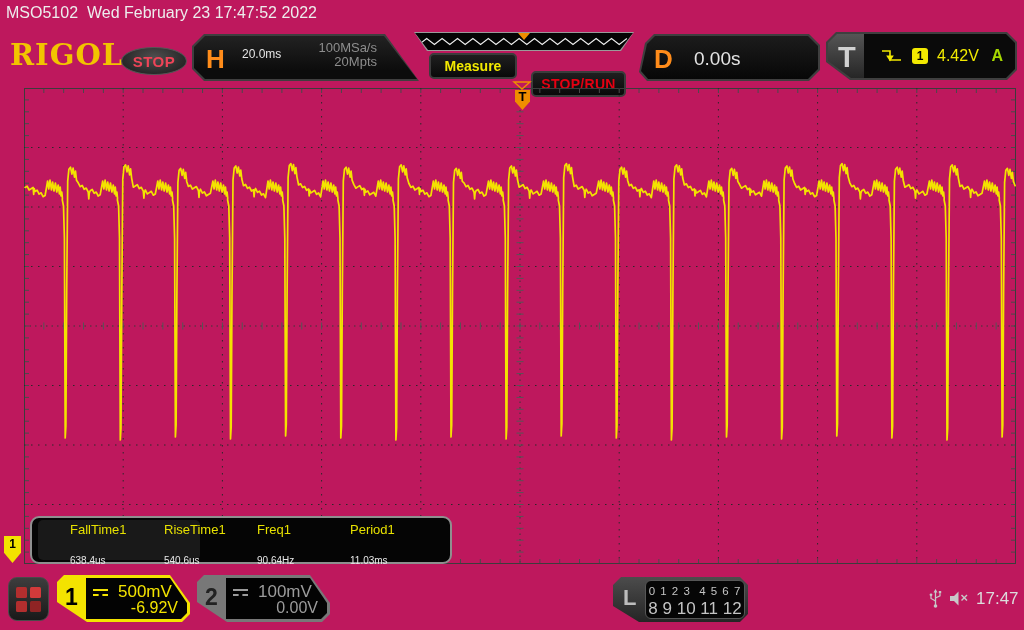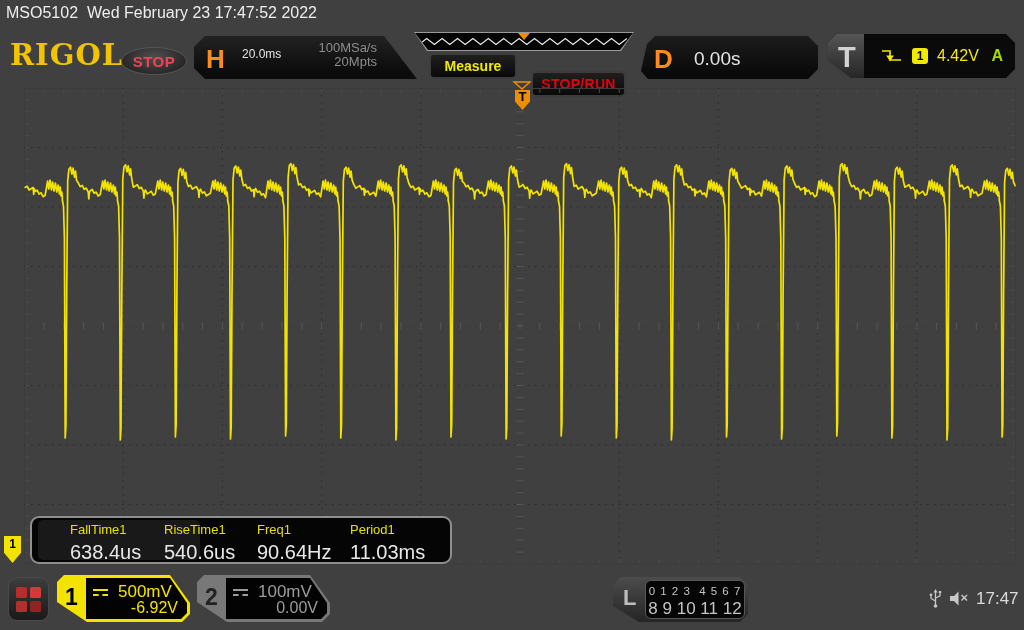--- a/index.html
+++ b/index.html
@@ -1,16 +1,16 @@
 <!DOCTYPE html>
 <html><head>
 <meta charset="utf-8">
 <style>
   html,body{margin:0;padding:0;background:#000;}
-  .screen{position:relative;width:1024px;height:630px;background:#404040;overflow:hidden;
+  .screen{position:relative;width:1024px;height:630px;background:#be185d;overflow:hidden;
           font-family:"Liberation Sans", sans-serif;-webkit-font-smoothing:antialiased;}
   .abs{position:absolute;}
 
   
   .topbar{left:0;top:0;width:1024px;height:28px;}
   .topbar-title{left:6px;top:4px;font-size:16px;color:#ededed;white-space:pre;}
 
   
   .logo{left:10px;top:38px;font-family:"DejaVu Serif", serif;font-weight:800;
         font-size:29px;color:#f2c400;letter-spacing:1px;}
@@ -82,21 +82,21 @@
         clip-path:polygon(0% 0%,100% 0%,100% 62%,50% 100%,0% 62%);
         display:flex;justify-content:center;}
   .ch-flag span{color:#000;font-weight:bold;font-size:12px;line-height:17px;}
 
   
   .meas{left:30px;top:516px;width:422px;height:48px;background:#050505;
         border:2px solid #8f8f8f;border-radius:9px;box-sizing:border-box;}
   .meas-hl{left:6px;top:2px;width:162px;height:40px;background:#191919;border-radius:5px;}
   .meas-col{top:4px;width:92px;}
   .meas-label{font-size:13px;color:#e6e000;}
-  .meas-value{font-size:20px;color:#e8e8e8;margin-top:4px;}
+  .meas-value{font-size:10px;color:#e8e8e8;margin-top:18px;}
 
   
   .menu-btn{left:8px;top:577px;width:41px;height:44px;border-radius:9px;
         background:linear-gradient(#3d3d3d,#191919);border:1px solid #4a4a4a;box-sizing:border-box;
         display:flex;align-items:center;justify-content:center;}
   .menu-grid{display:grid;grid-template-columns:11px 11px;grid-template-rows:11px 11px;gap:3px;}
   .menu-grid i{background:#b32e2e;border-radius:1.5px;}
   .menu-grid i:nth-child(2){background:#d23a3a;}
   .menu-grid i:nth-child(4){background:#8f2424;}
 

